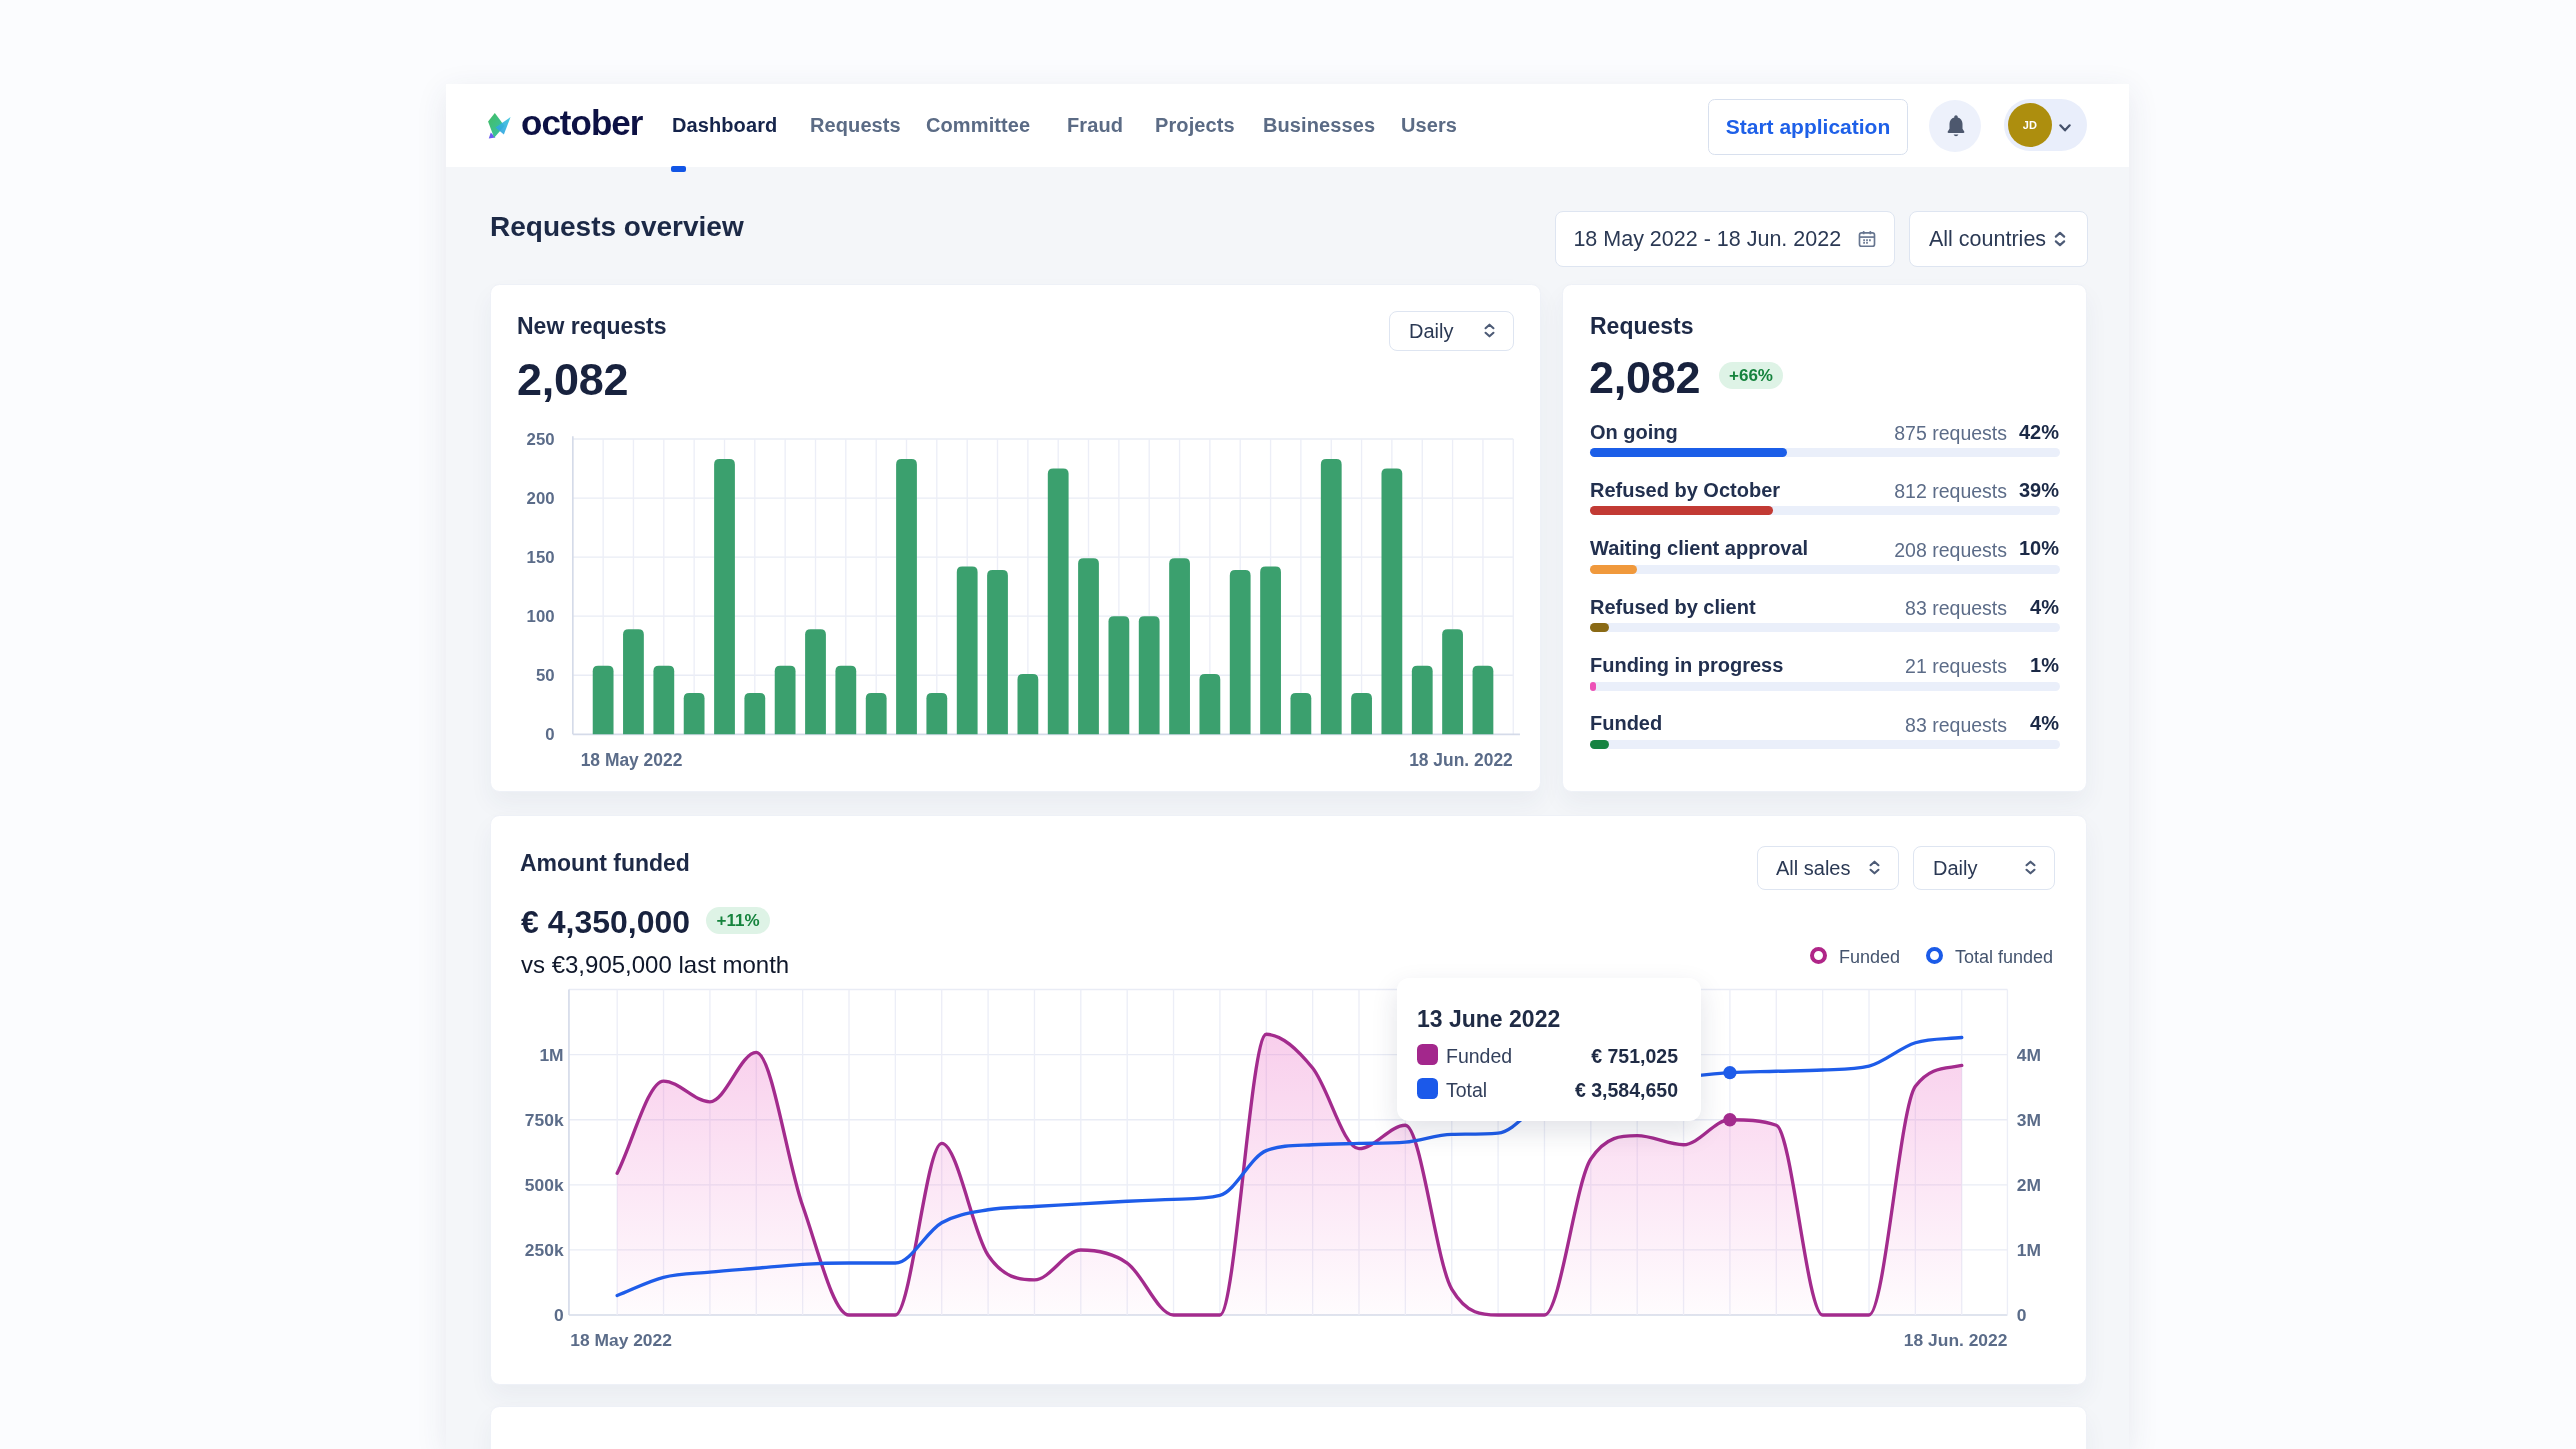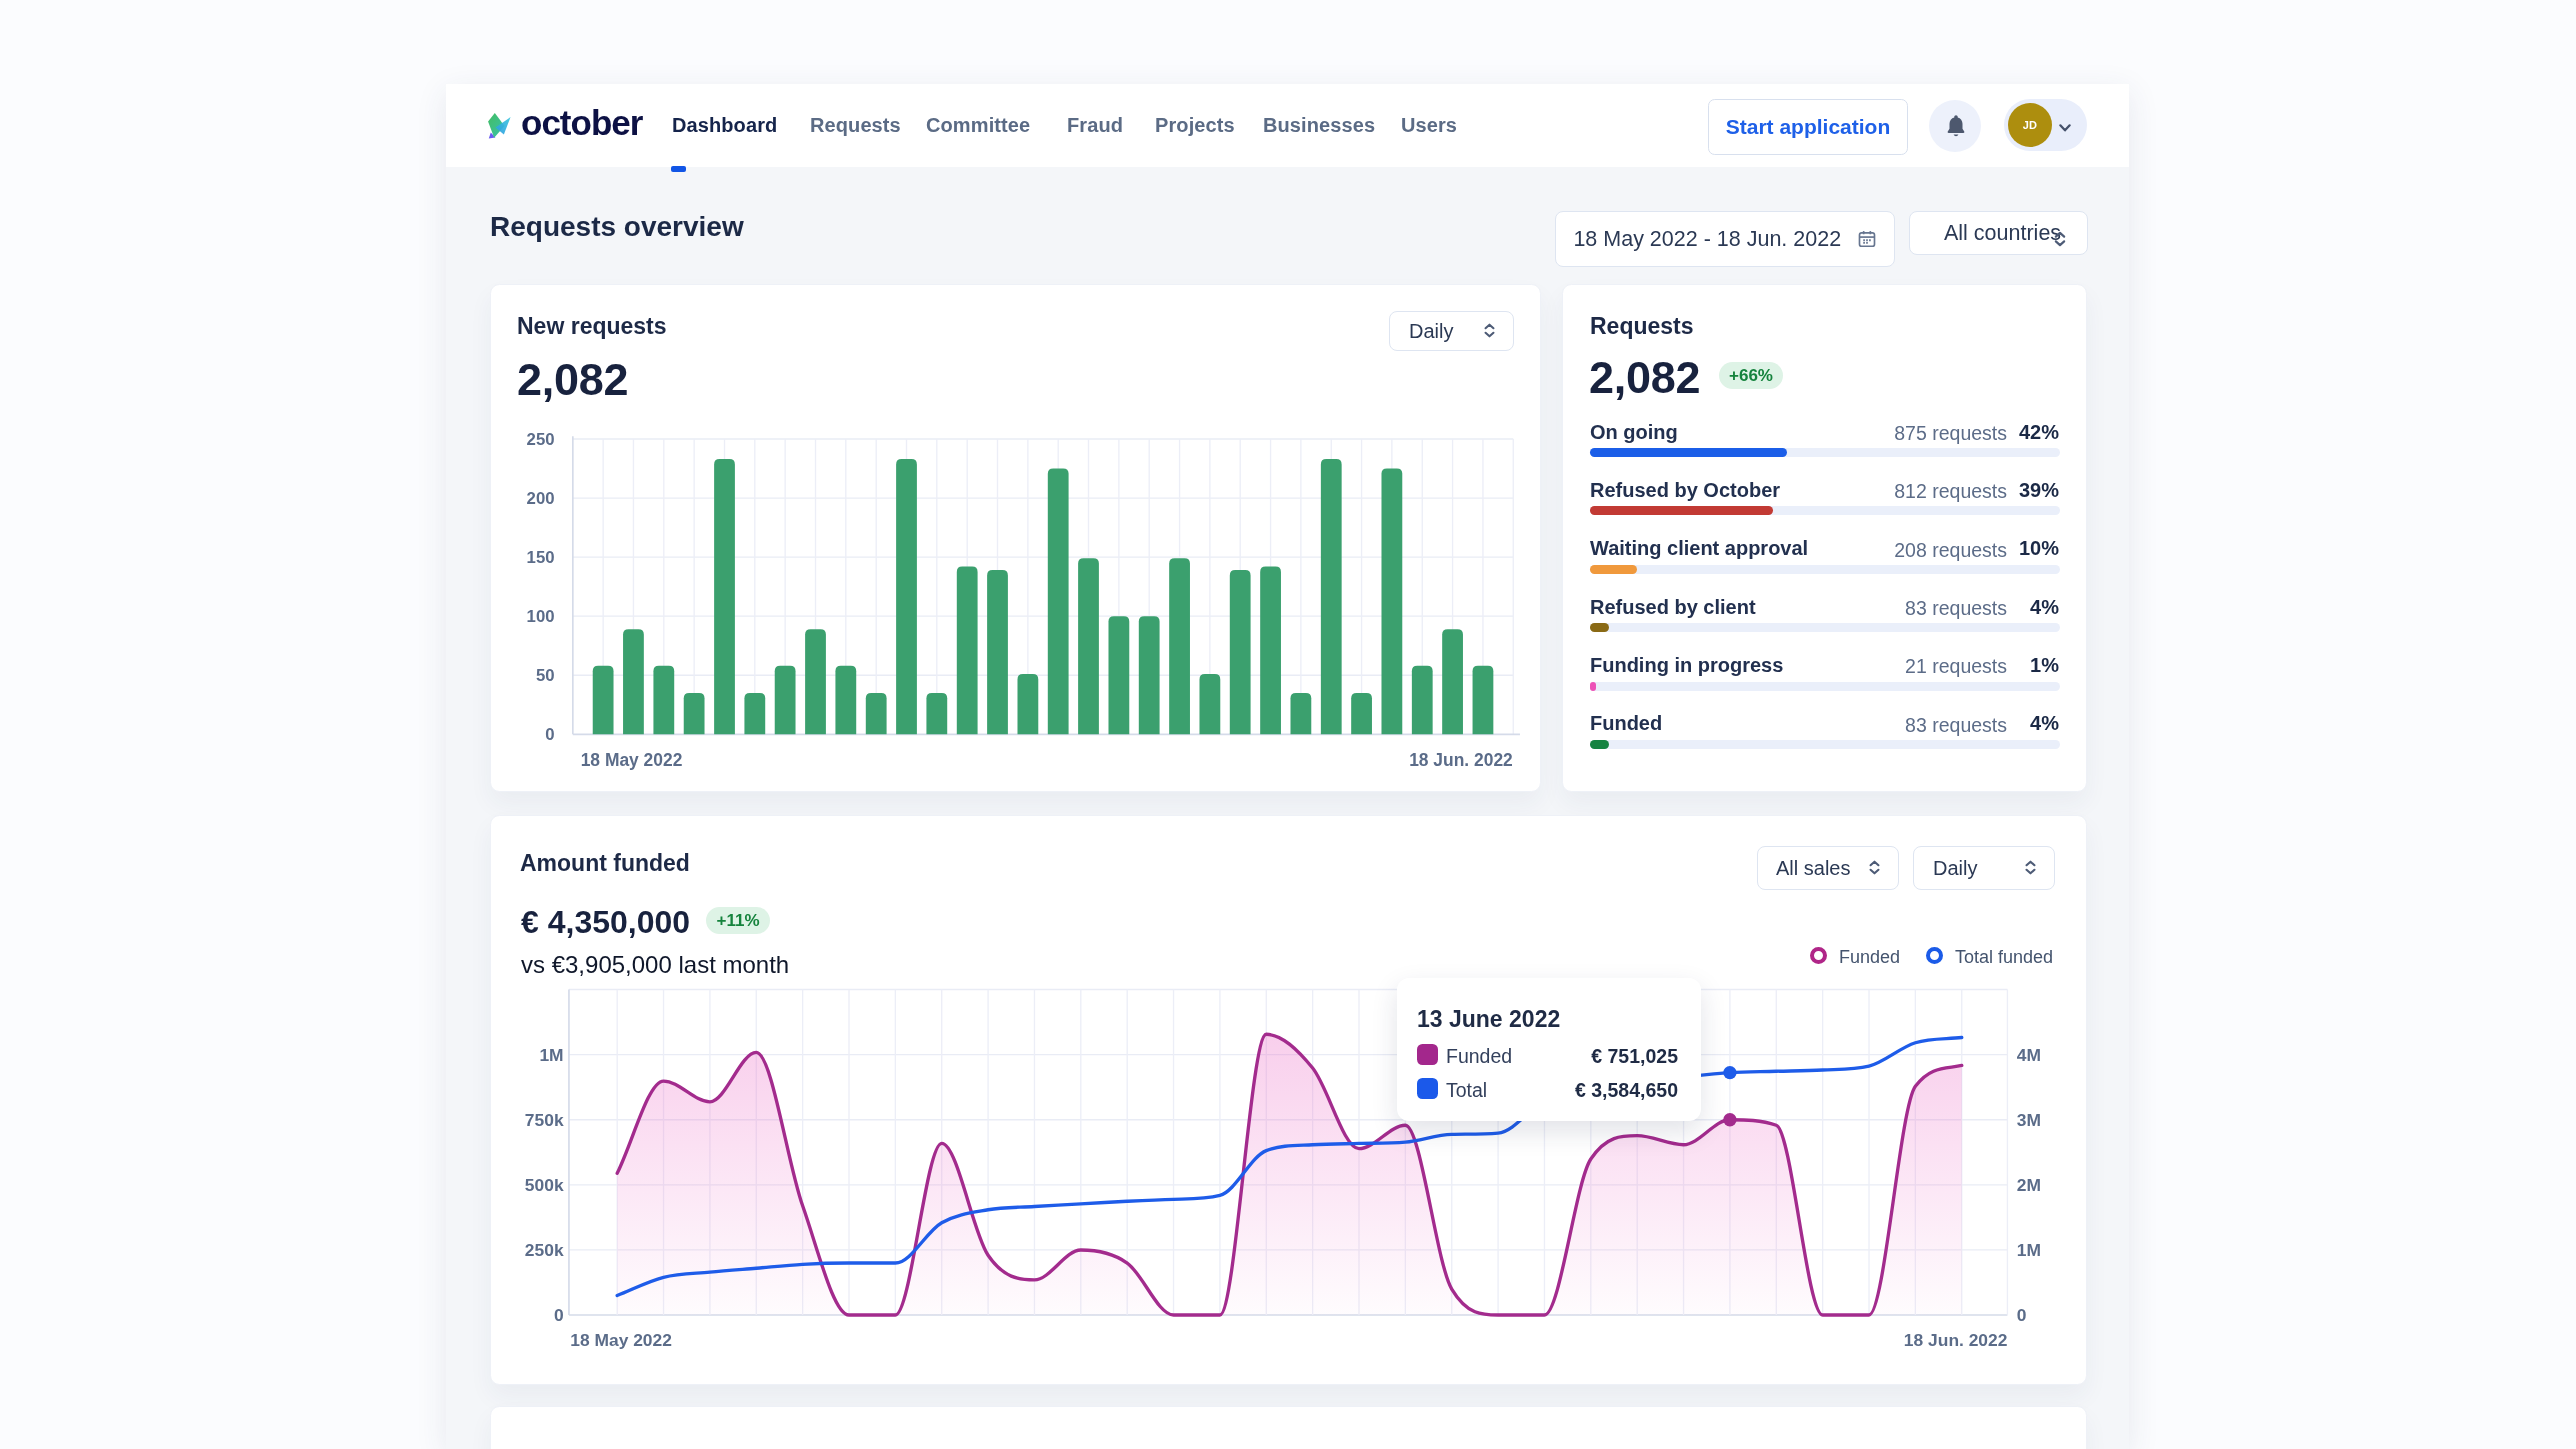--- a/index.html
+++ b/index.html
@@ -65,21 +65,21 @@
 <rect x="3" y="5" width="18" height="16" rx="2.5"></rect>
 <line x1="3" y1="10" x2="21" y2="10"></line>
 <line x1="8" y1="2.8" x2="8" y2="6.6"></line>
 <line x1="16" y1="2.8" x2="16" y2="6.6"></line>
 <line x1="7.5" y1="13.8" x2="9.5" y2="13.8" stroke-width="2.2"></line>
 <line x1="11" y1="13.8" x2="13" y2="13.8" stroke-width="2.2"></line>
 <line x1="14.5" y1="13.8" x2="16.5" y2="13.8" stroke-width="2.2"></line>
 <line x1="7.5" y1="17" x2="9.5" y2="17" stroke-width="2.2"></line>
 <line x1="11" y1="17" x2="13" y2="17" stroke-width="2.2"></line>
 </svg>
-<div class="select" style="left:1909px;top:211px;width:179px;height:44px;display:flex;align-items:center;padding-left:34px;font-size:21.5px">All countries</div>
+<div class="select" style="left:1909px;top:211px;width:179px;height:56px;display:flex;align-items:center;padding-left:19px;font-size:21.5px">All countries</div>
 <svg style="position:absolute;left:2050px;top:229px" width="20" height="20" viewBox="0 0 24 24" fill="none" stroke="#4d5b76" stroke-width="2.6" stroke-linecap="round" stroke-linejoin="round">
     <polyline points="7,9.2 12,4.6 17,9.2"></polyline>
     <polyline points="7,14.8 12,19.4 17,14.8"></polyline>
   </svg>
 
 <div class="card" style="left:490px;top:284px;width:1051px;height:508px"></div>
 <div class="ctitle" style="left:517px;top:313px">New requests</div>
 <div class="select" style="left:1389px;top:311px;width:125px;height:40px;display:flex;align-items:center;padding-left:19px">Daily</div>
 <svg style="position:absolute;left:1480px;top:321px" width="19" height="19" viewBox="0 0 24 24" fill="none" stroke="#4d5b76" stroke-width="2.6" stroke-linecap="round" stroke-linejoin="round">
     <polyline points="7,9.2 12,4.6 17,9.2"></polyline>

